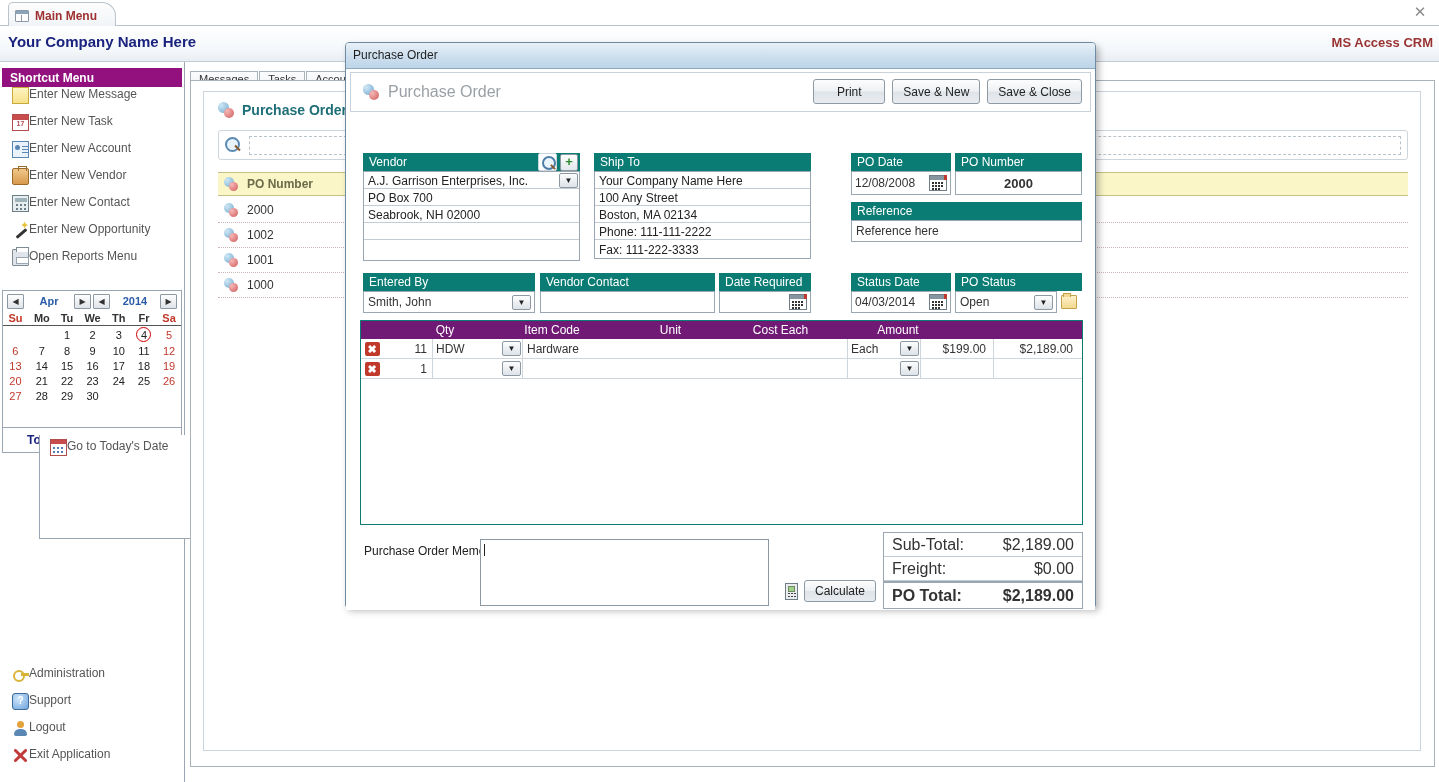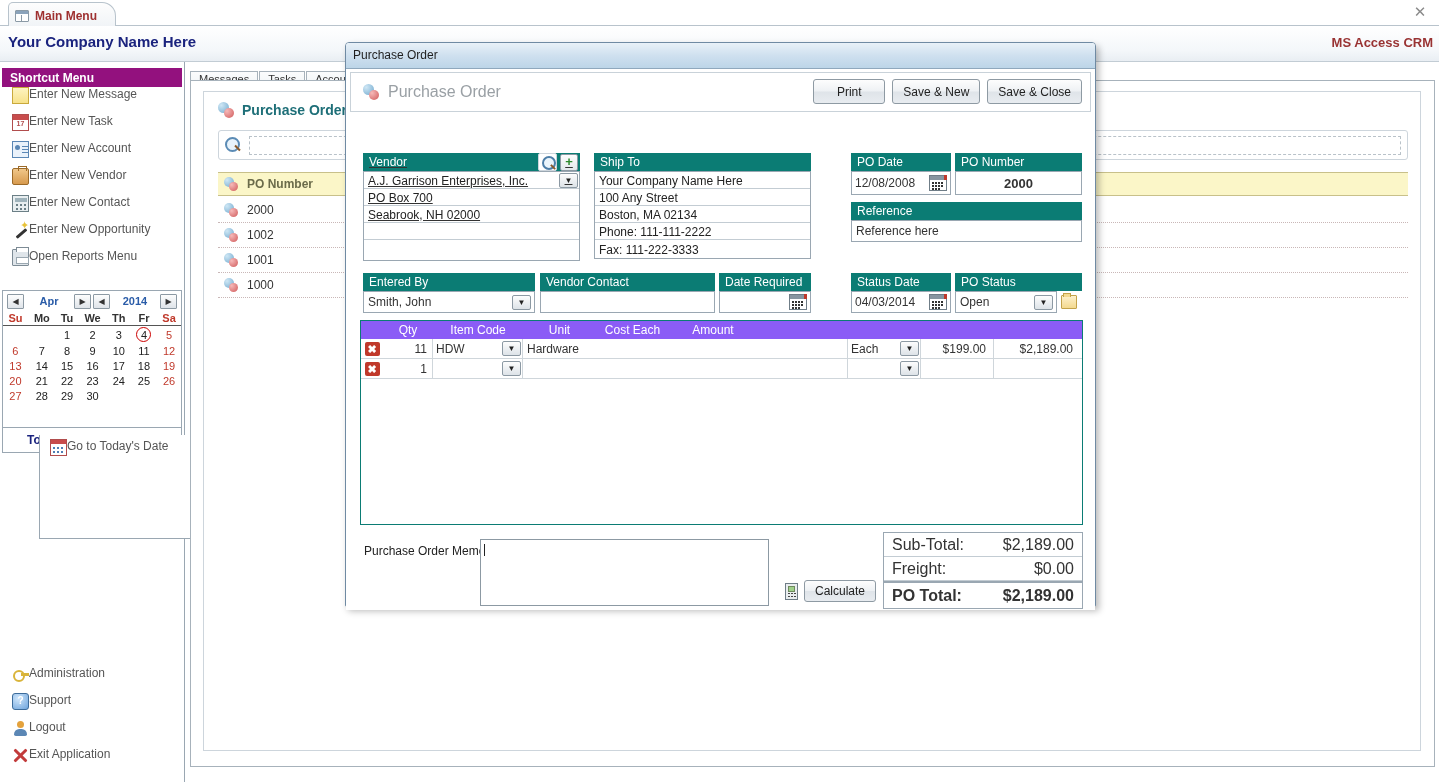--- a/index.html
+++ b/index.html
@@ -224,21 +224,21 @@
   }
   .calico::before{ content:""; position:absolute; left:0; top:0; right:0; height:4px; background:#8795a0; }
   .calico::after{
     content:""; position:absolute; left:2px; top:6px; width:1.5px; height:1.5px; background:#333;
     box-shadow:3px 0 0 #333,6px 0 0 #333,9px 0 0 #333,0 3px 0 #333,3px 3px 0 #333,6px 3px 0 #333,9px 3px 0 #333,0 6px 0 #333,3px 6px 0 #333,6px 6px 0 #333;
   }
   .calico-red { position:absolute; right:-1px; top:-1px; width:3px; height:5px; background:#c0392b; }
 
   
   .ig-head {
-    background:#8b5cf6; color:#fff; height:18px; display:flex; align-items:center; font-size:12px;
+    background:#701a75; color:#fff; height:18px; display:flex; align-items:center; font-size:12px;gap:37px;
   }
   .ig-row { height:20px; display:flex; align-items:stretch; font-size:12px; border-bottom:1px solid #cfd6db; background:#fff; }
   .ig-del { width:22px; display:flex; align-items:center; justify-content:center; background:#fff; }
   .delx {
     width:15px; height:14px; background:#c0392b; color:#fff; font-weight:bold; font-size:11px;
     line-height:14px; text-align:center; border-radius:2px; cursor:pointer;
   }
   .c-qty { width:50px; text-align:right; padding-right:5px; }
   .c-item { width:90px; display:flex; align-items:center; padding-left:3px; }
   .c-desc { flex:1; padding-left:4px; display:flex; align-items:center; }
@@ -488,21 +488,21 @@
           <span class="globe"></span>
           <span>Purchase Order</span>
         </div>
         <div class="dlg-btns">
           <button class="btn">Print</button>
           <button class="btn">Save &amp; New</button>
           <button class="btn">Save &amp; Close</button>
         </div>
       </div>
 
-      <div style="position:absolute;left:17px;top:81px;width:217px;text-decoration:underline;">
+      <div style="position:absolute;left:17px;top:81px;width:217px;">
         <div class="tl" style="display:flex;align-items:center;padding-right:2px;">
           <span>Vendor</span>
           <span class="magbtn" style="margin-left:auto;margin-right:3px;"></span>
           <span class="plusbtn">+</span>
         </div>
         <div class="fieldbox">
           <div class="frow">
             <span>A.J. Garrison Enterprises, Inc.</span>
             <span class="ddbtn">▼</span>
           </div>

